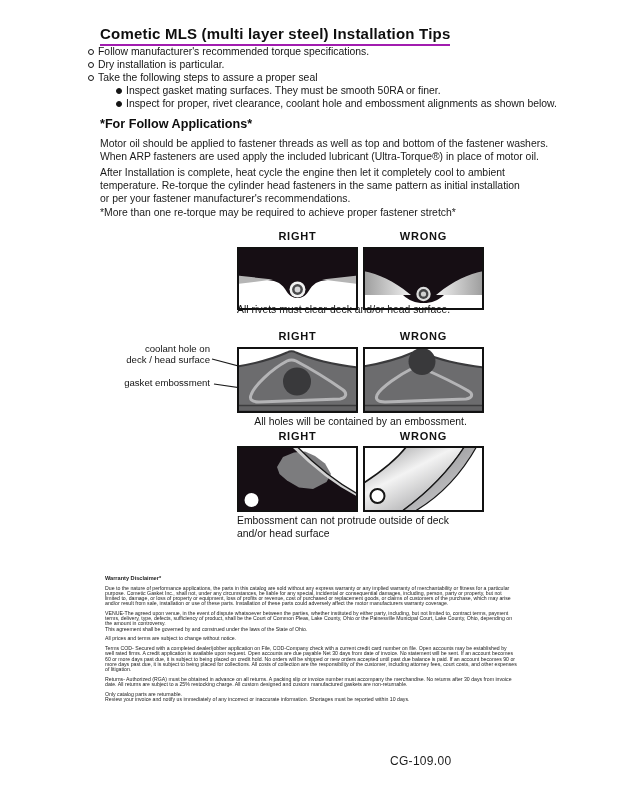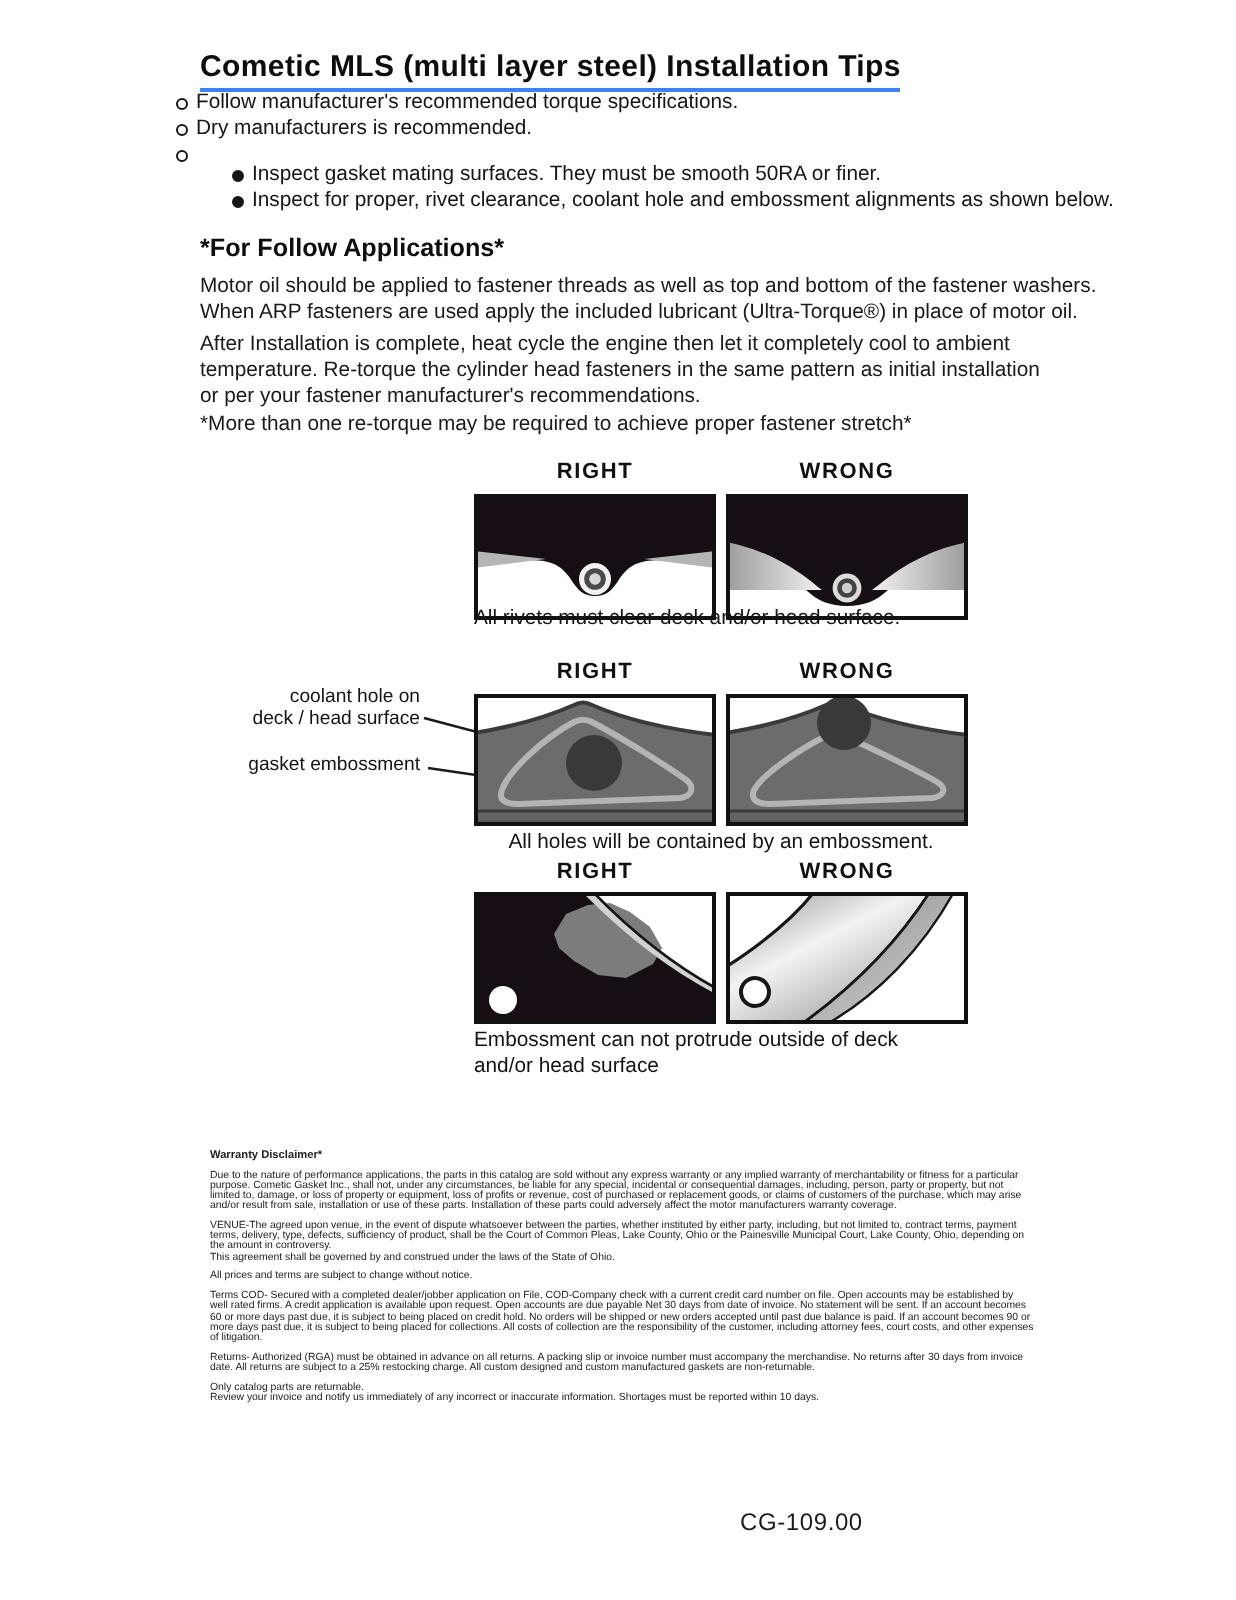--- a/index.html
+++ b/index.html
@@ -1,57 +1,58 @@
 <!DOCTYPE html>
 <html><head>
 <meta charset="utf-8">
 <style>
   html,body{margin:0;padding:0;background:#ffffff;}
   .page{position:relative;width:618px;height:800px;background:#ffffff;overflow:hidden;
         font-family:"Liberation Sans",sans-serif;color:#161616;}
   .abs{position:absolute;}
   .doc-title{left:100px;top:25px;font-size:15px;font-weight:bold;letter-spacing:0.2px;
-             color:#0e0e0e;border-bottom:2px solid #3b82f6;padding-bottom:2px;}
+             color:#0e0e0e;border-bottom:2px solid #a21caf;padding-bottom:2px;}
   .bullets{left:88px;top:45px;}
   .b-row{display:flex;align-items:flex-start;font-size:10.4px;line-height:13px;}
   .b-row.sub{margin-left:28px;}
   .marker{width:4px;height:4px;border:1px solid #161616;border-radius:50%;
           margin:4px 4px 0 0;flex:0 0 auto;}
   .marker.filled{background:#161616;border-color:#161616;}
   .sec-head{left:100px;top:117px;font-size:12.6px;font-weight:bold;color:#0e0e0e;}
   .para{left:100px;font-size:10.4px;line-height:13px;white-space:pre-line;color:#1a1a1a;}
   .fig-label{width:121px;text-align:center;font-size:11px;font-weight:bold;
              letter-spacing:0.8px;color:#111;}
   .caption{font-size:10.4px;line-height:12.5px;color:#141414;white-space:pre-line;}
   .annot{width:102px;text-align:right;font-size:9.6px;line-height:11px;color:#141414;
          white-space:pre-line;}
   .legal{left:105px;top:575px;width:412px;color:#222;}
   .legal-head{font-size:5.6px;font-weight:bold;line-height:6px;}
   .legal p{margin:4.6px 0 0 0;font-size:5.2px;line-height:5.2px;white-space:pre-line;}
-  .page-num{left:370px;top:754px;font-size:12px;color:#1c1c1c;letter-spacing:0.3px;}
+  .page-num{left:390px;top:754px;font-size:12px;color:#1c1c1c;letter-spacing:0.3px;}
   svg{display:block;}
 </style>
 </head>
 <body>
 
 <div class="page">
 
   <div class="abs doc-title">Cometic MLS (multi layer steel) Installation Tips</div>
 
   <div class="abs bullets">
     <div class="b-row">
       <span class="marker"></span>
       <span>Follow manufacturer's recommended torque specifications.</span>
     </div>
     <div class="b-row">
       <span class="marker"></span>
-      <span>Dry manufacturers is recommended.</span>
+      <span>Dry installation is particular.</span>
     </div>
     <div class="b-row">
       <span class="marker"></span>
+      <span>Take the following steps to assure a proper seal</span>
     </div>
     <div class="b-row sub">
       <span class="marker filled"></span>
       <span>Inspect gasket mating surfaces. They must be smooth 50RA or finer.</span>
     </div>
     <div class="b-row sub">
       <span class="marker filled"></span>
       <span>Inspect for proper, rivet clearance, coolant hole and embossment alignments as shown below.</span>
     </div>
   </div>

